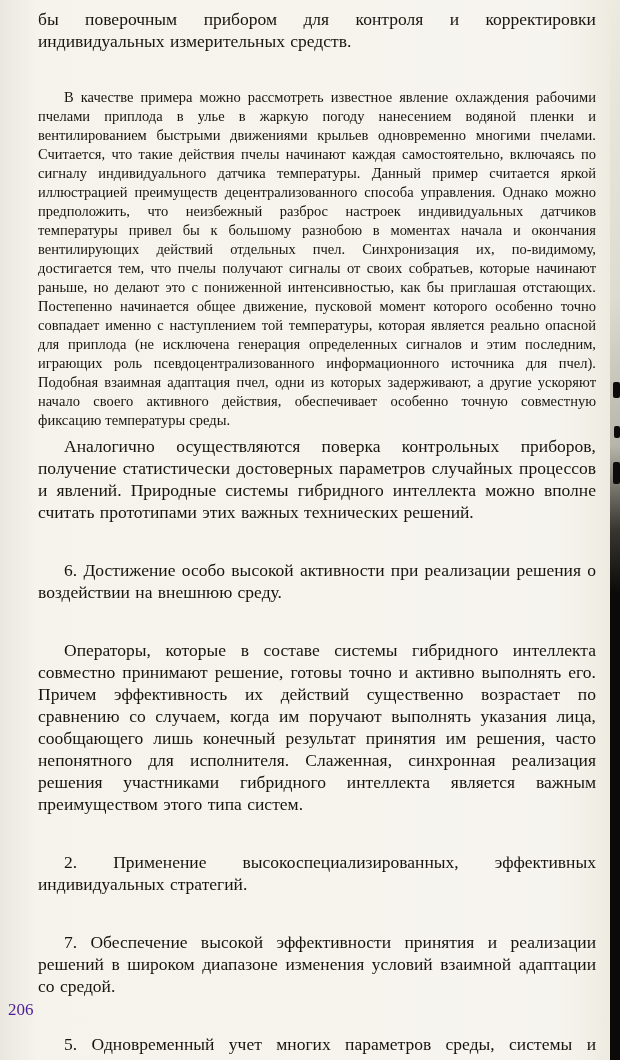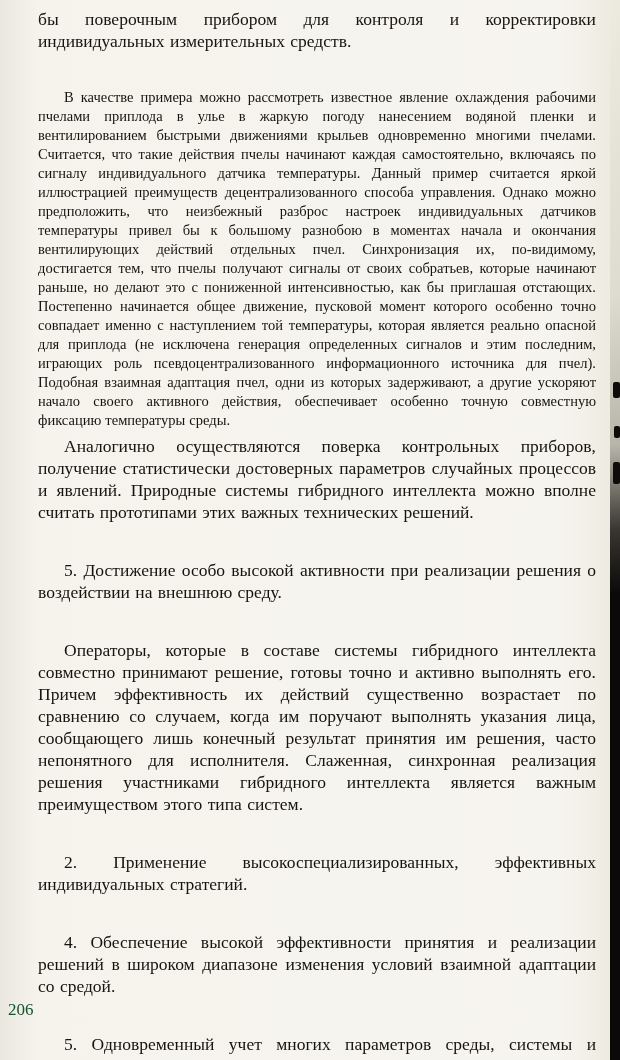--- a/index.html
+++ b/index.html
@@ -31,21 +31,21 @@
     word-spacing: 0.5px;
   }
   .page-text p.indent { text-indent: 26px; margin-top: 36px; }
   .page-text p.gap-before { margin-top: 5px; }
   .page-text b { font-weight: normal; }
   .page-number {
     position: absolute;
     left: 8px;
     top: 1000px;
     font-size: 17px;
-    color: #14532d;
+    color: #4c1d95;
   }
   
   .edge-shade {
     position: absolute;
     right: 0; top: 0;
     width: 10px; height: 1060px;
     background: linear-gradient(to bottom,
       rgba(90,84,72,0.00) 0%,
       rgba(90,84,72,0.10) 28%,
       rgba(60,55,46,0.30) 42%,
@@ -62,24 +62,24 @@
   .blob-2 { right: 0; top: 426px; width: 6px; height: 12px; }
   .blob-3 { right: 0; top: 462px; width: 7px; height: 22px; }
 </style>
 </head>
 <body>
 
 <div class="page-text">
     <p class=""><span>бы поверочным прибором для контроля и корректировки индивидуальных измерительных средств.</span></p>
     <p class="small indent"><span>В качестве примера можно рассмотреть известное явление охлаждения рабочими пчелами приплода в улье в жаркую погоду нанесением водяной пленки и вентилированием быстрыми движениями крыльев одновременно многими пчелами. Считается, что такие действия пчелы начинают каждая самостоятельно, включаясь по сигналу индивидуального датчика температуры. Данный пример считается яркой иллюстрацией преимуществ децентрализованного способа управления. Однако можно предположить, что неизбежный разброс настроек индивидуальных датчиков температуры привел бы к большому разнобою в моментах начала и окончания вентилирующих действий отдельных пчел. Синхронизация их, по-видимому, достигается тем, что пчелы получают сигналы от своих собратьев, которые начинают раньше, но делают это с пониженной интенсивностью, как бы приглашая отстающих. Постепенно начинается общее движение, пусковой момент которого особенно точно совпадает именно с наступлением той температуры, которая является реально опасной для приплода (не исключена генерация определенных сигналов и этим последним, играющих роль псевдоцентрализованного информационного источника для пчел). Подобная взаимная адаптация пчел, одни из которых задерживают, а другие ускоряют начало своего активного действия, обеспечивает особенно точную совместную фиксацию температуры среды.</span></p>
     <p class="indent gap-before"><span>Аналогично осуществляются поверка контрольных приборов, получение статистически достоверных параметров случайных процессов и явлений. Природные системы гибридного интеллекта можно вполне считать прототипами этих важных технических решений.</span></p>
-    <p class="indent"><span>5. Достижение особо высокой активности при реализации решения о воздействии на внешнюю среду.</span></p>
+    <p class="indent"><span>6. Достижение особо высокой активности при реализации решения о воздействии на внешнюю среду.</span></p>
     <p class="indent"><span>Операторы, которые в составе системы гибридного интеллекта совместно принимают решение, готовы точно и активно выполнять его. Причем эффективность их действий существенно возрастает по сравнению со случаем, когда им поручают выполнять указания лица, сообщающего лишь конечный результат принятия им решения, часто непонятного для исполнителя. Слаженная, синхронная реализация решения участниками гибридного интеллекта является важным преимуществом этого типа систем.</span></p>
     <p class="indent"><span>2. Применение высокоспециализированных, эффективных индивидуальных стратегий.</span></p>
-    <p class="indent"><span>4. Обеспечение высокой эффективности принятия и реализации решений в широком диапазоне изменения условий взаимной адаптации со средой.</span></p>
+    <p class="indent"><span>7. Обеспечение высокой эффективности принятия и реализации решений в широком диапазоне изменения условий взаимной адаптации со средой.</span></p>
     <p class="indent"><span>5. Одновременный учет многих параметров среды, системы и условий взаимной адаптации системы со средой. Система, среда и процесс их взаимной адаптации одновременно оцениваются с многих сторон. Это позволяет особо адекватно оценивать динамику процесса и строить прогноз его дальнейшего развития.</span></p>
     <p class="indent"><span>6. Совместные учет, разработка и уточнение априорных, реальных, теоретически </span><b>оптимальных и проектных моделей систем.</b></p>
   </div>
 
 <div class="page-number">206</div>
 
 <div class="edge-shade"></div>
 <div class="edge-blob blob-1"></div>
 <div class="edge-blob blob-2"></div>
 <div class="edge-blob blob-3"></div>

